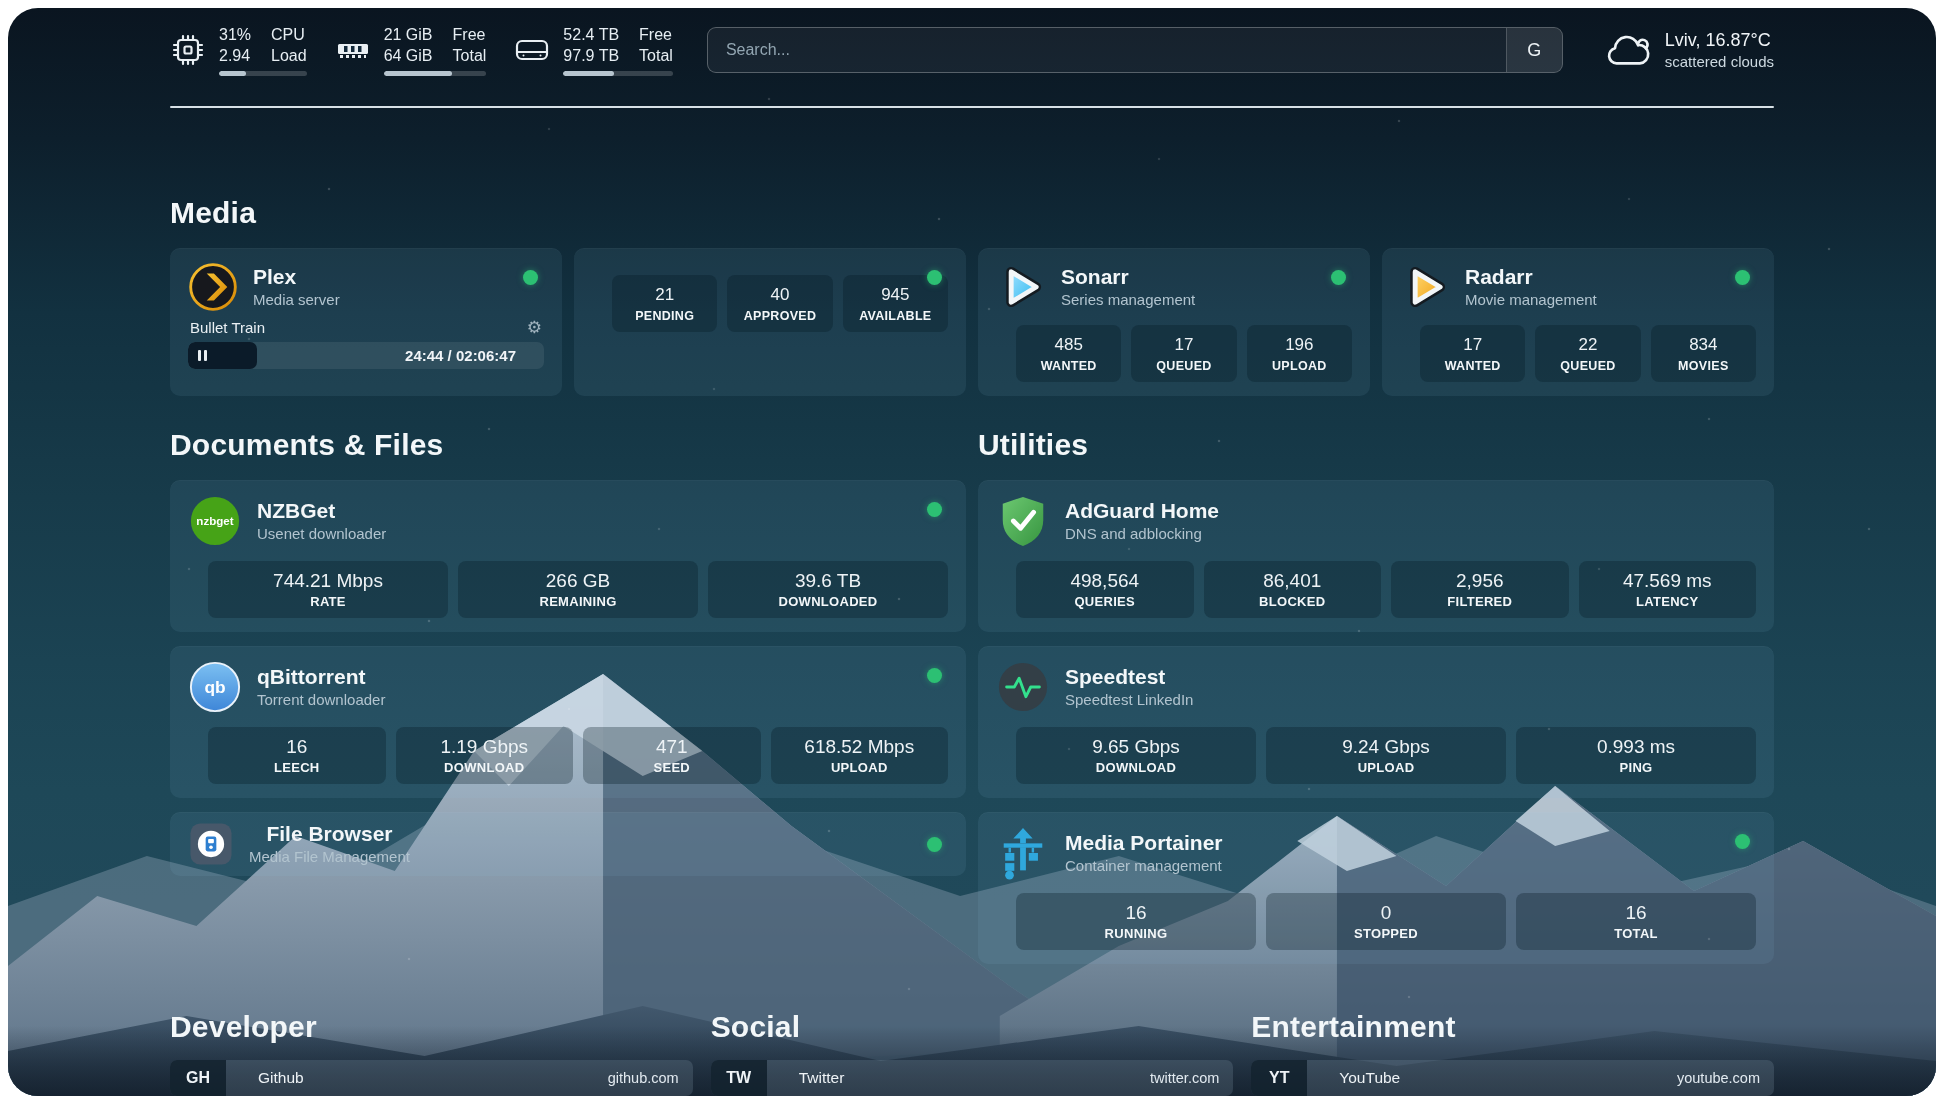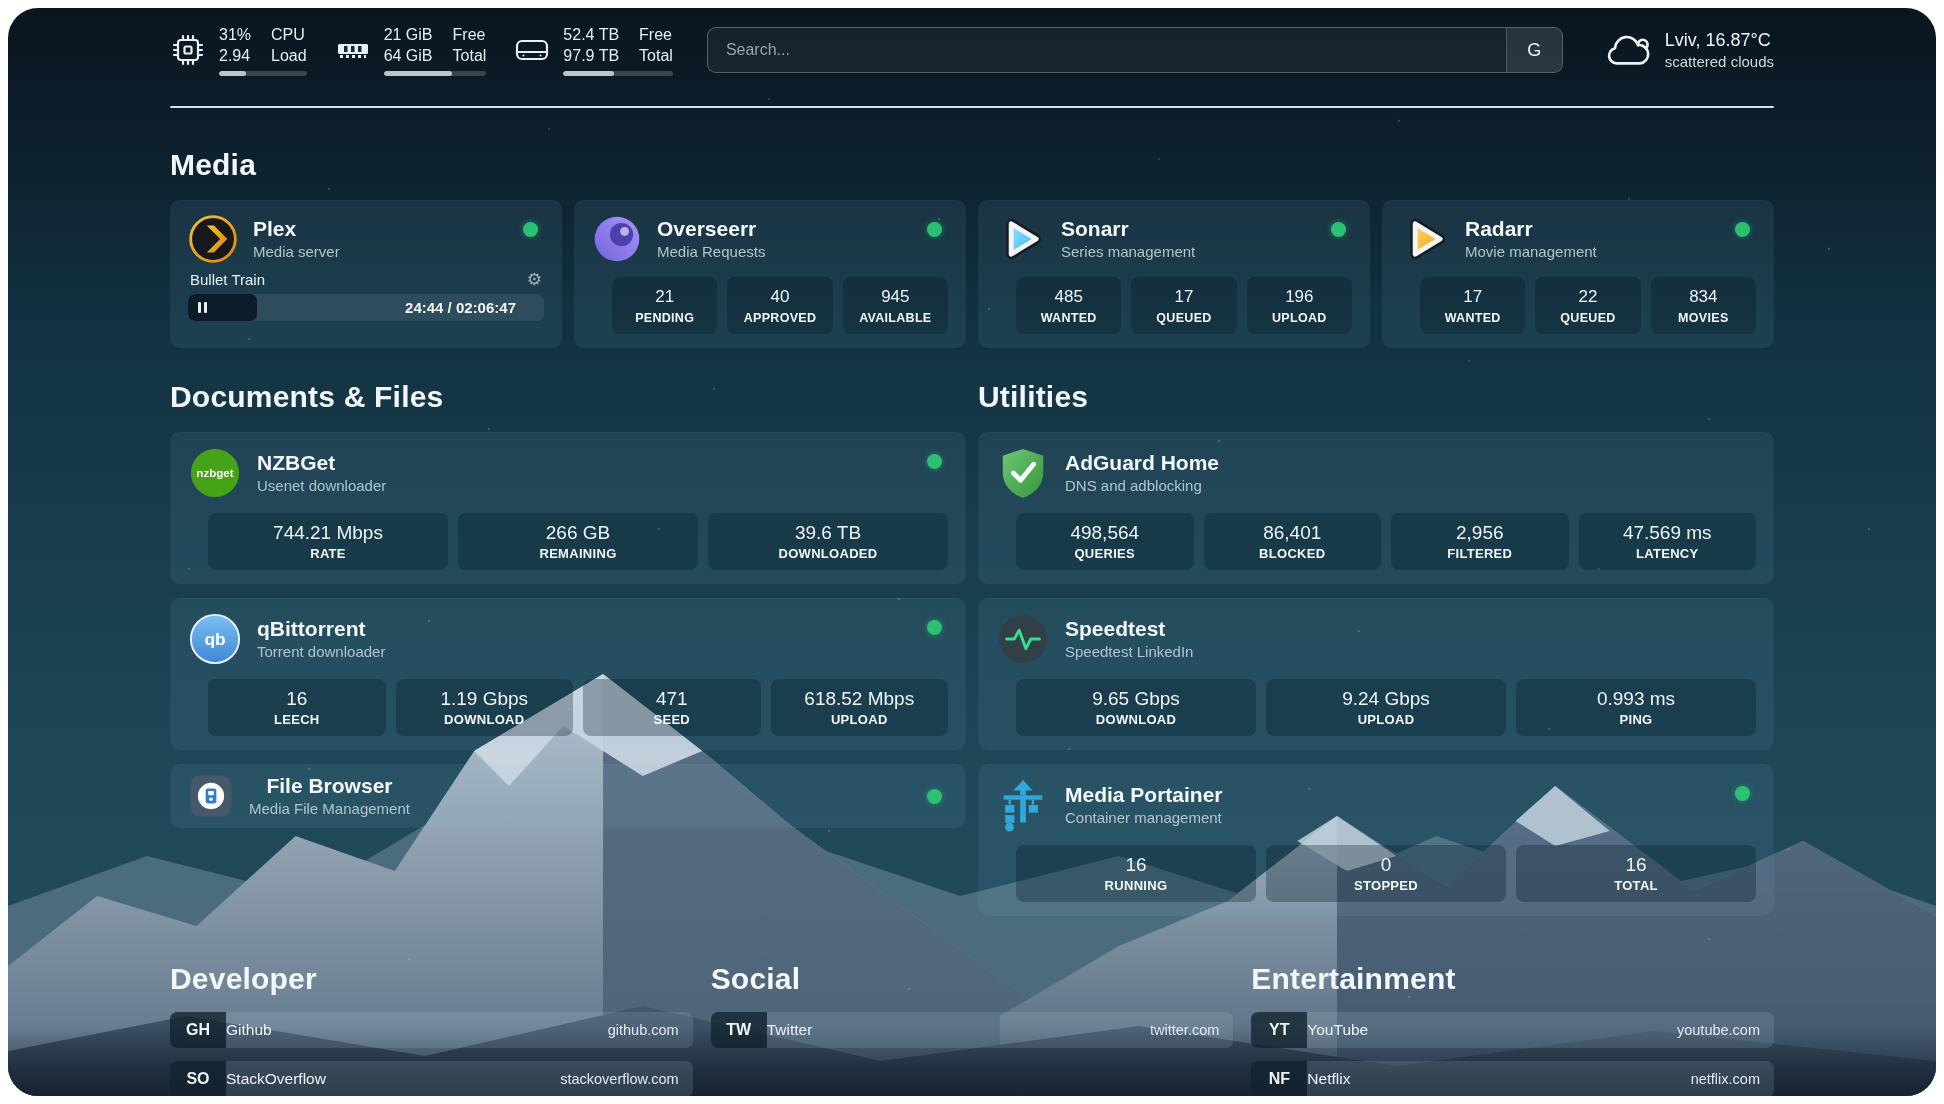--- a/index.html
+++ b/index.html
@@ -81,21 +81,21 @@
   .stats { display:flex; gap:10px; margin-top:13px;padding-left:20px; }
   .stat { flex:1; text-align:center; background:rgba(3,22,33,.30); border-radius:8px; padding:8px 4px 7px; cursor:default; }
   .stat-value { font-size:19px; color:#eef3f6; line-height:24px; }
   .stat-label { font-size:13px; font-weight:700; color:#f3f7f9; letter-spacing:.3px; line-height:18px; }
 
   .media-grid { display:grid; grid-template-columns:repeat(4,1fr); gap:12px; margin-top:18px; }
   .media-grid .app-icon { width:50px; height:50px; }
   .media-grid .stat-value { font-size:17px; }
   .media-grid .stat-label { font-size:12.5px; }
 
-  .section-media { margin-top:40px; }
+  .section-media { margin-top:88px; }
   .twocol { display:grid; grid-template-columns:1fr 1fr; gap:12px; margin-top:32px; }
   .col-stack { display:flex; flex-direction:column; gap:14px; margin-top:18px; }
   .card.compact { display:flex; align-items:center; min-height:64px; padding:9px 18px;text-align:center; }
   .card.compact .app-icon { width:46px; height:46px; }
   .card.compact .status-dot { top:50%; margin-top:-7px; }
 
   
   .np-row { display:flex; align-items:center; margin-top:7px; padding:0 2px; }
   .np-title { font-size:15px; color:#eaf0f4; }
   .gear { margin-left:auto; font-size:17px; color:#9fb2bd; line-height:1; cursor:pointer; }
@@ -105,21 +105,21 @@
   .player-time { position:absolute; right:28px; top:0; height:100%; display:flex; align-items:center;
     font-size:15px; font-weight:600; color:#f1f5f8; }
 
   
   .bookmarks { display:grid; grid-template-columns:1fr 1fr 1fr; gap:18px; margin-top:46px; }
   .bm-list { display:flex; flex-direction:column; gap:13px; margin-top:16px; }
   .bm-row { display:flex; align-items:stretch; height:36px; border-radius:7px; overflow:hidden;
     background:rgba(173,198,216,.17); cursor:pointer; }
   .bm-abbr { width:56px; display:grid; place-items:center; background:rgba(9,23,35,.72);
     font-size:16px; font-weight:600; color:#eef3f6; }
-  .bm-name { display:flex; align-items:center; padding:0 0; font-size:15.5px; color:#eef3f6; }
+  .bm-name { display:flex; align-items:center; padding:0 32px; font-size:15.5px; color:#eef3f6; }
   .bm-url { margin-left:auto; display:flex; align-items:center; padding-right:14px; font-size:14.5px; color:#e2eaf0; }
 
   .icon-text { font-weight:700; fill:#ffffff; font-family:"Liberation Sans", sans-serif; }
 </style>
 </head>
 <body>
 
 <div class="window">
 
   <svg class="mountains" viewBox="0 0 1944 440" preserveAspectRatio="none" aria-hidden="true">
@@ -279,37 +279,20 @@
           <div class="player">
             <div class="player-progress" style="width: 19.5%;">
               <span class="pause-bar"></span>
               <span class="pause-bar"></span>
             </div>
             <span class="player-time">24:44 / 02:06:47</span>
           </div>
         </div>
 
         <div class="card">
-          <div class="card-head">
-            <svg class="app-icon" viewBox="0 0 56 56">
-              <defs>
-                  <linearGradient id="ovg" x1="0" y1="1" x2="1" y2="0">
-                <stop offset="0" stop-color="#7463e0"></stop>
-                    <stop offset="1" stop-color="#a897f3"></stop>
-                  </linearGradient>
-                </defs>
-              <circle cx="28" cy="28" r="25" fill="url(#ovg)"></circle>
-              <circle cx="33" cy="23" r="13" fill="#4c40ad"></circle>
-              <circle cx="36.5" cy="19.5" r="5" fill="#cfc8f9" opacity="0.85"></circle>
-            </svg>
-            <div class="card-titles">
-              <span class="card-title">Overseerr</span>
-              <span class="card-desc">Media Requests</span>
-            </div>
-          </div>
           <span class="status-dot"></span>
           <div class="stats">
             <div class="stat">
               <div class="stat-value">21</div>
               <div class="stat-label">PENDING</div>
             </div>
             <div class="stat">
               <div class="stat-value">40</div>
               <div class="stat-label">APPROVED</div>
             </div>

